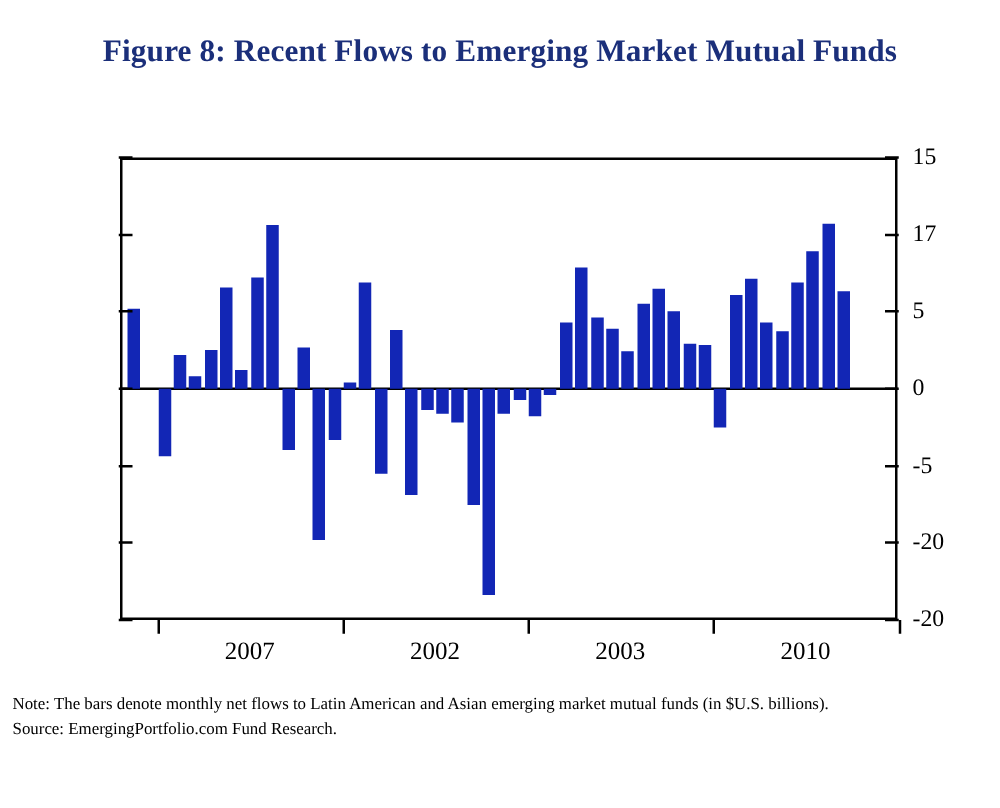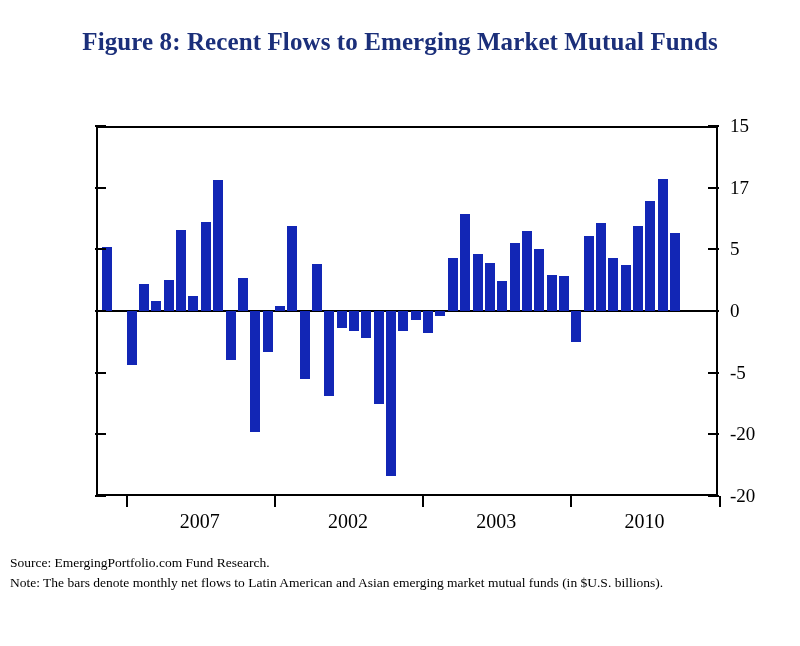--- a/index.html
+++ b/index.html
@@ -218,17 +218,17 @@
         <div class="xlabel" style="left: 252px;">2002</div>
         <div class="xtick" style="left: 326.1px;"></div>
         <div class="xlabel" style="left: 400.2px;">2003</div>
         <div class="xtick" style="left: 474.3px;"></div>
         <div class="xlabel" style="left: 548.4px;">2010</div>
         <div class="xtick" style="left: 622.5px;"></div>
       </div>
   </div>
 
   <div class="notes">
+    <div>Note: The bars denote monthly net flows to Latin American and Asian emerging market mutual funds (in $U.S. billions).</div>
     <div>Source: EmergingPortfolio.com Fund Research.</div>
-    <div>Note: The bars denote monthly net flows to Latin American and Asian emerging market mutual funds (in $U.S. billions).</div>
   </div>
 
 </div>
 
 </body></html>

